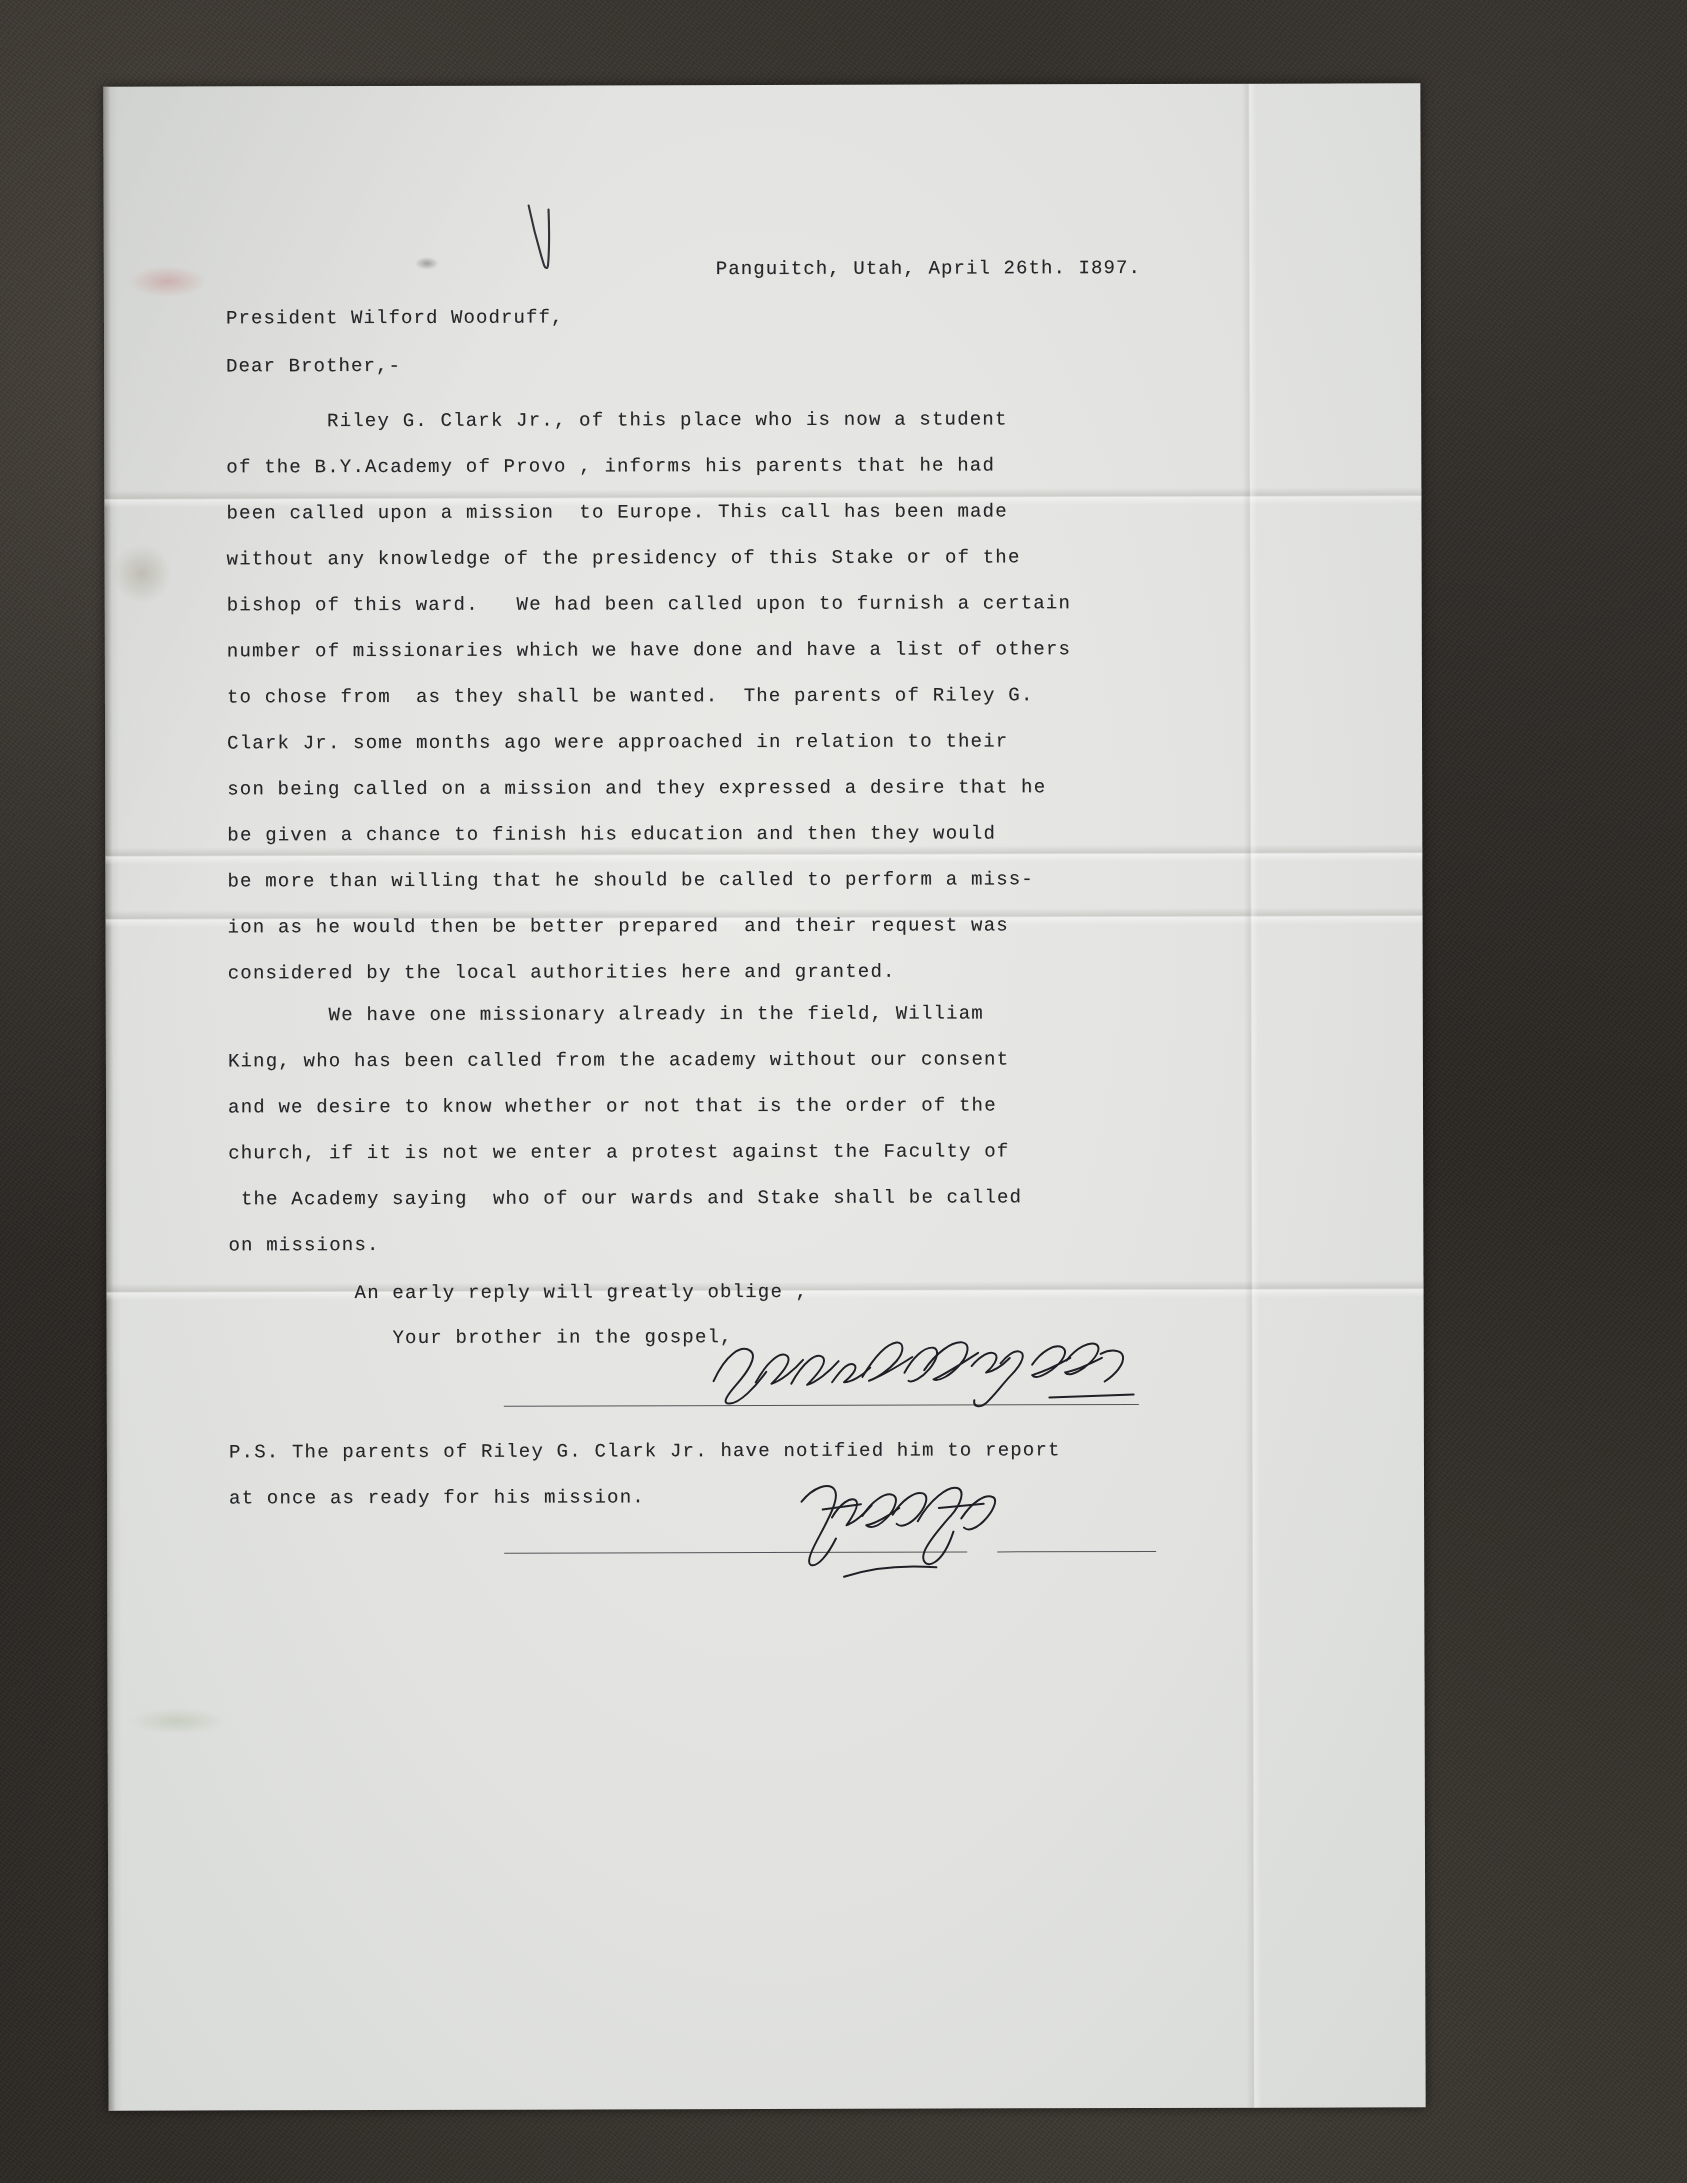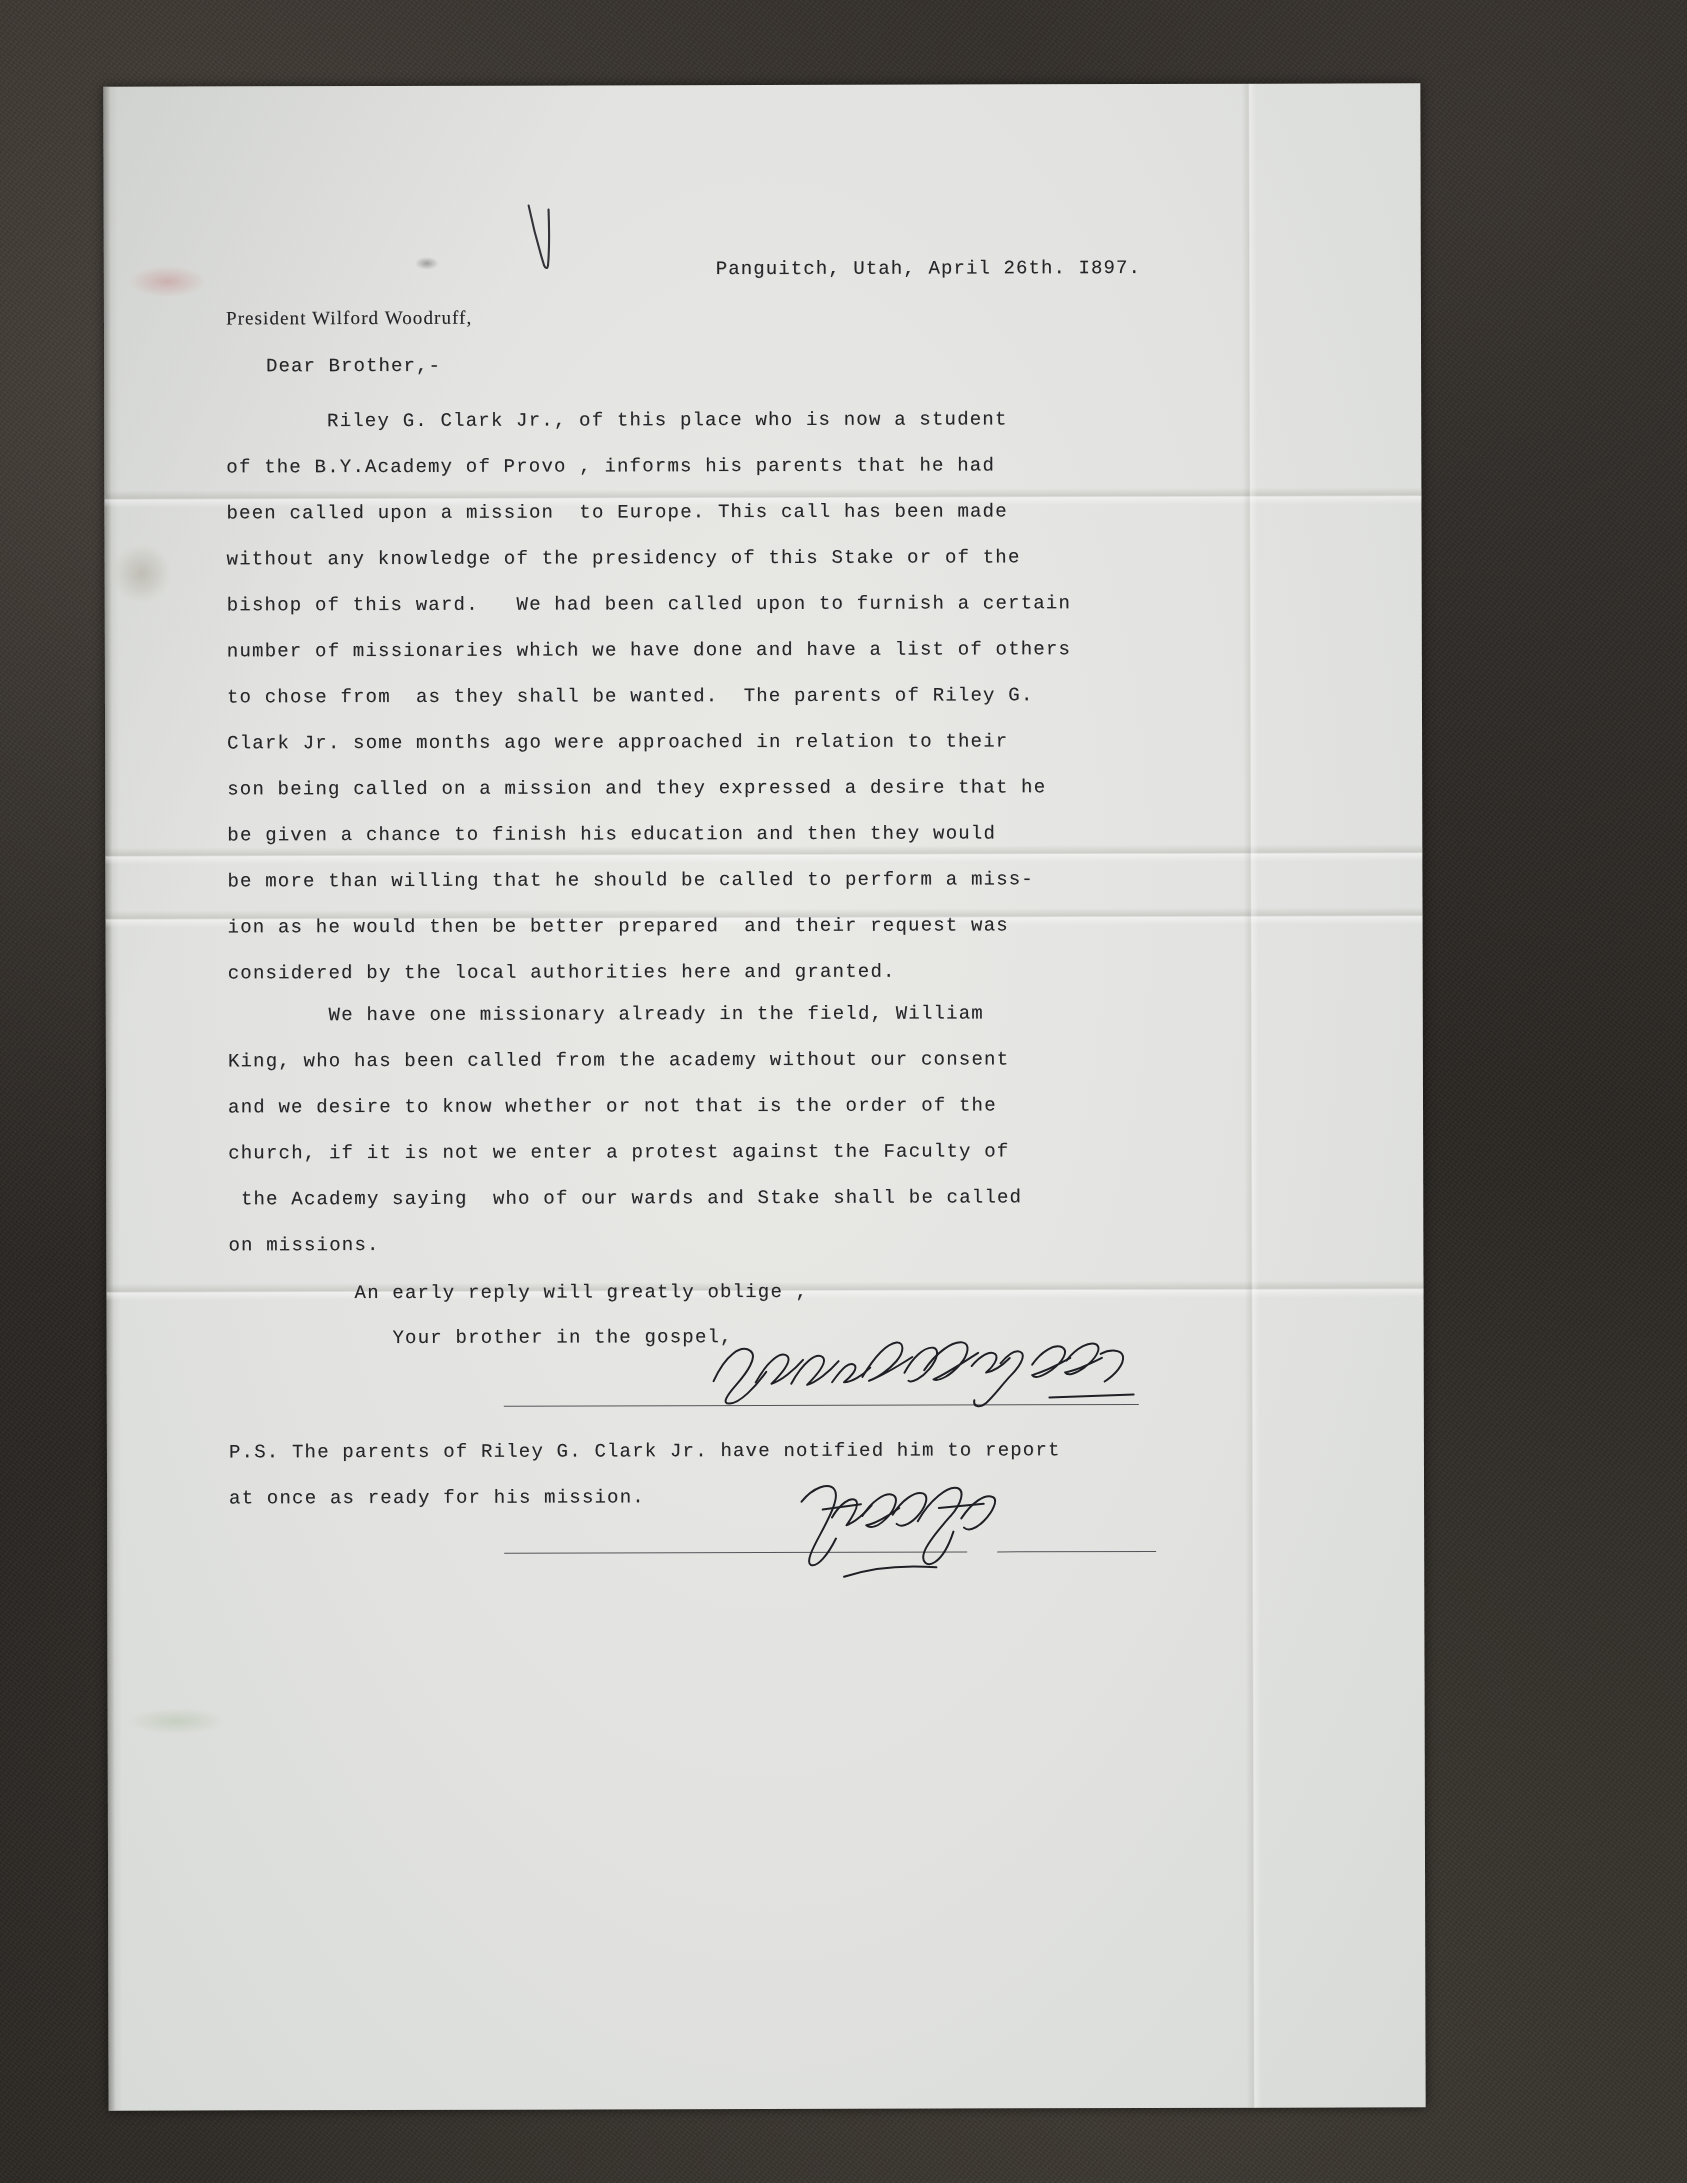--- a/index.html
+++ b/index.html
@@ -107,22 +107,22 @@
     position: absolute;
     font-family: "Liberation Mono", "DejaVu Sans Mono", monospace;
     font-size: 19px;
     letter-spacing: 1.1px;
     color: #26262a;
     white-space: pre;
     text-shadow: 0.3px 0.2px 0 rgba(60,60,60,0.35);
   }
 
   .datum { left: 612px; top: 173px; }
-  .addressee { left: 122px; top: 221px; font-family: Liberation Serif, serif; }
-  .salutation { left: 122px; top: 269px; margin-left: 40px; }
+  .addressee { left: 122px; top: 221px; }
+  .salutation { left: 122px; top: 269px; }
 
   .para {
     position: absolute;
     left: 122px;
     font-family: "Liberation Mono", "DejaVu Sans Mono", monospace;
     font-size: 19px;
     letter-spacing: 1.2px;
     line-height: 46px;
     color: #26262a;
     white-space: pre;

